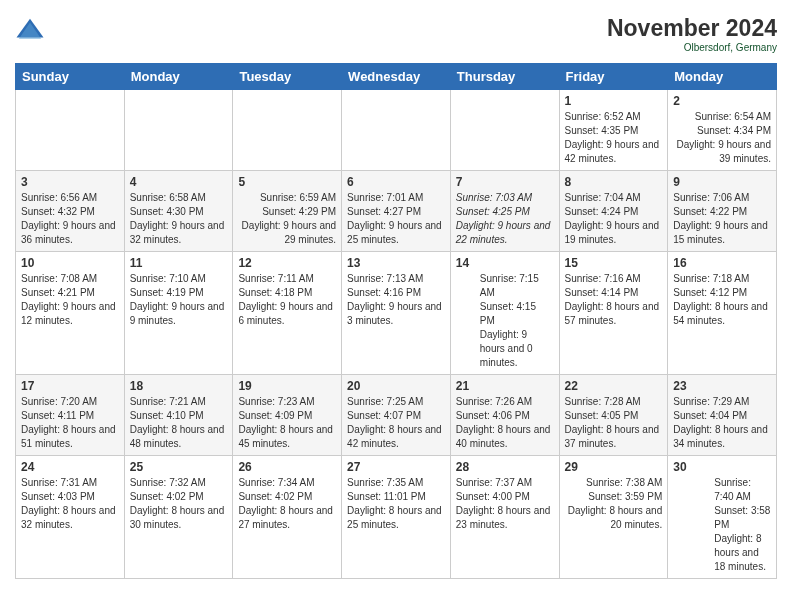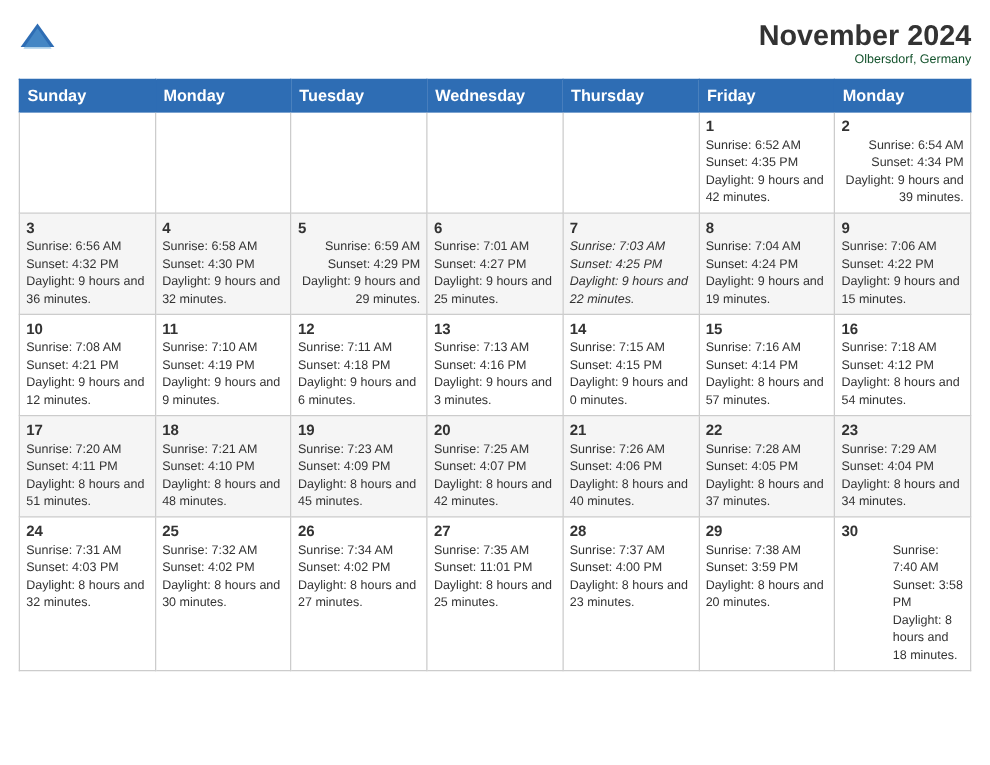--- a/index.html
+++ b/index.html
@@ -196,21 +196,21 @@
 Daylight: 9 hours and 6 minutes.</div>
         </td>
         <td>
           <span class="day-number">13</span>
           <div class="day-info" style="white-space: pre-line;">Sunrise: 7:13 AM
 Sunset: 4:16 PM
 Daylight: 9 hours and 3 minutes.</div>
         </td>
         <td>
           <span class="day-number">14</span>
-          <div class="day-info" style="white-space: pre-line;">Sunrise: 7:15 AM
+          <div class="day-info" style="white-space: pre-line; margin-left: 24px;">Sunrise: 7:15 AM
 Sunset: 4:15 PM
 Daylight: 9 hours and 0 minutes.</div>
         </td>
         <td>
           <span class="day-number">15</span>
           <div class="day-info" style="white-space: pre-line;">Sunrise: 7:16 AM
 Sunset: 4:14 PM
 Daylight: 8 hours and 57 minutes.</div>
         </td>
         <td>
@@ -290,21 +290,21 @@
 Daylight: 8 hours and 25 minutes.</div>
         </td>
         <td>
           <span class="day-number">28</span>
           <div class="day-info" style="white-space: pre-line;">Sunrise: 7:37 AM
 Sunset: 4:00 PM
 Daylight: 8 hours and 23 minutes.</div>
         </td>
         <td>
           <span class="day-number">29</span>
-          <div class="day-info" style="white-space: pre-line;">Sunrise: 7:38 AM
+          <div class="day-info" style="white-space: pre-line; text-align: right;">Sunrise: 7:38 AM
 Sunset: 3:59 PM
 Daylight: 8 hours and 20 minutes.</div>
         </td>
         <td>
           <span class="day-number">30</span>
           <div class="day-info" style="white-space: pre-line; margin-left: 41px;">Sunrise: 7:40 AM
 Sunset: 3:58 PM
 Daylight: 8 hours and 18 minutes.</div>
         </td>
       </tr>

